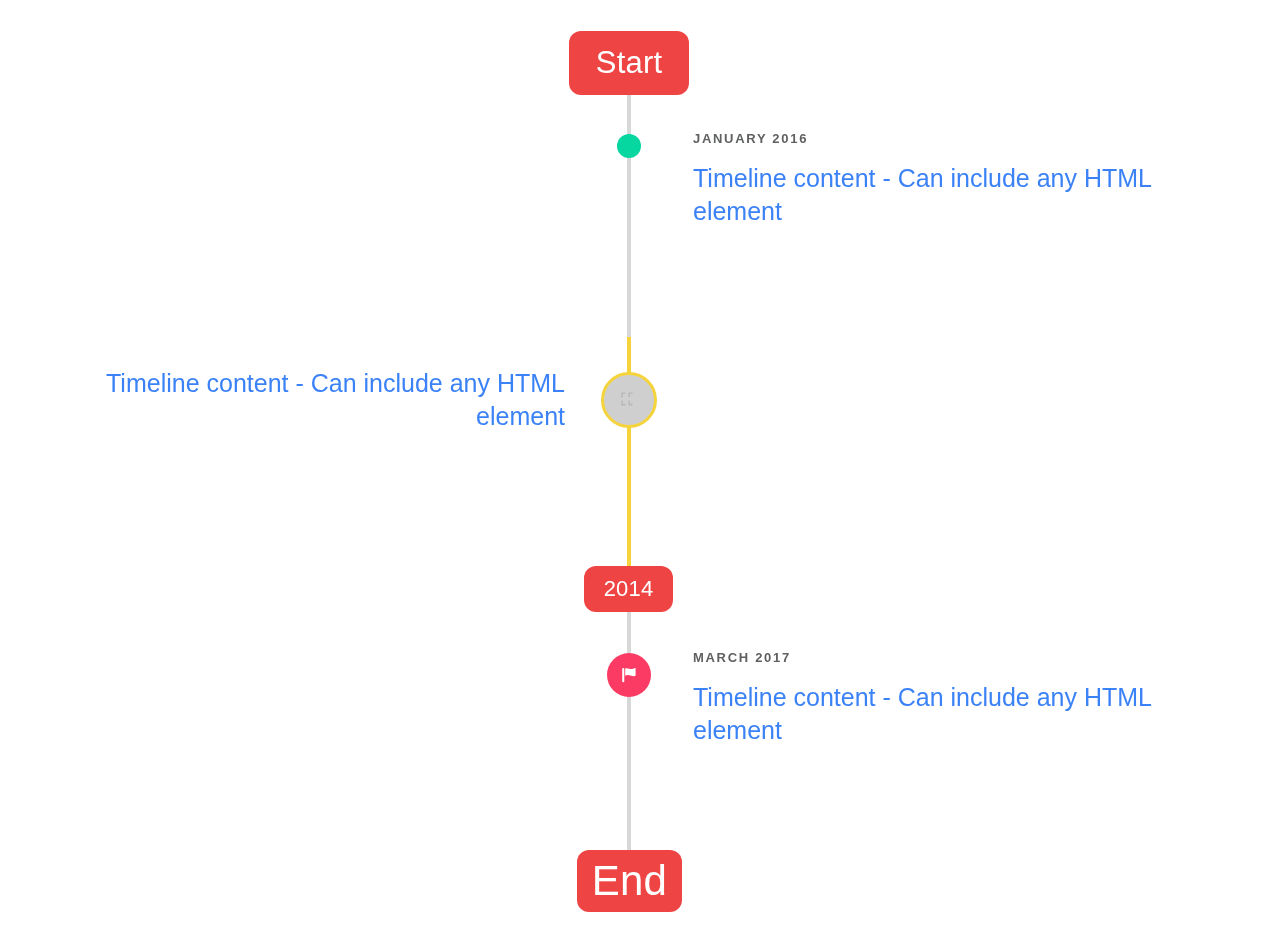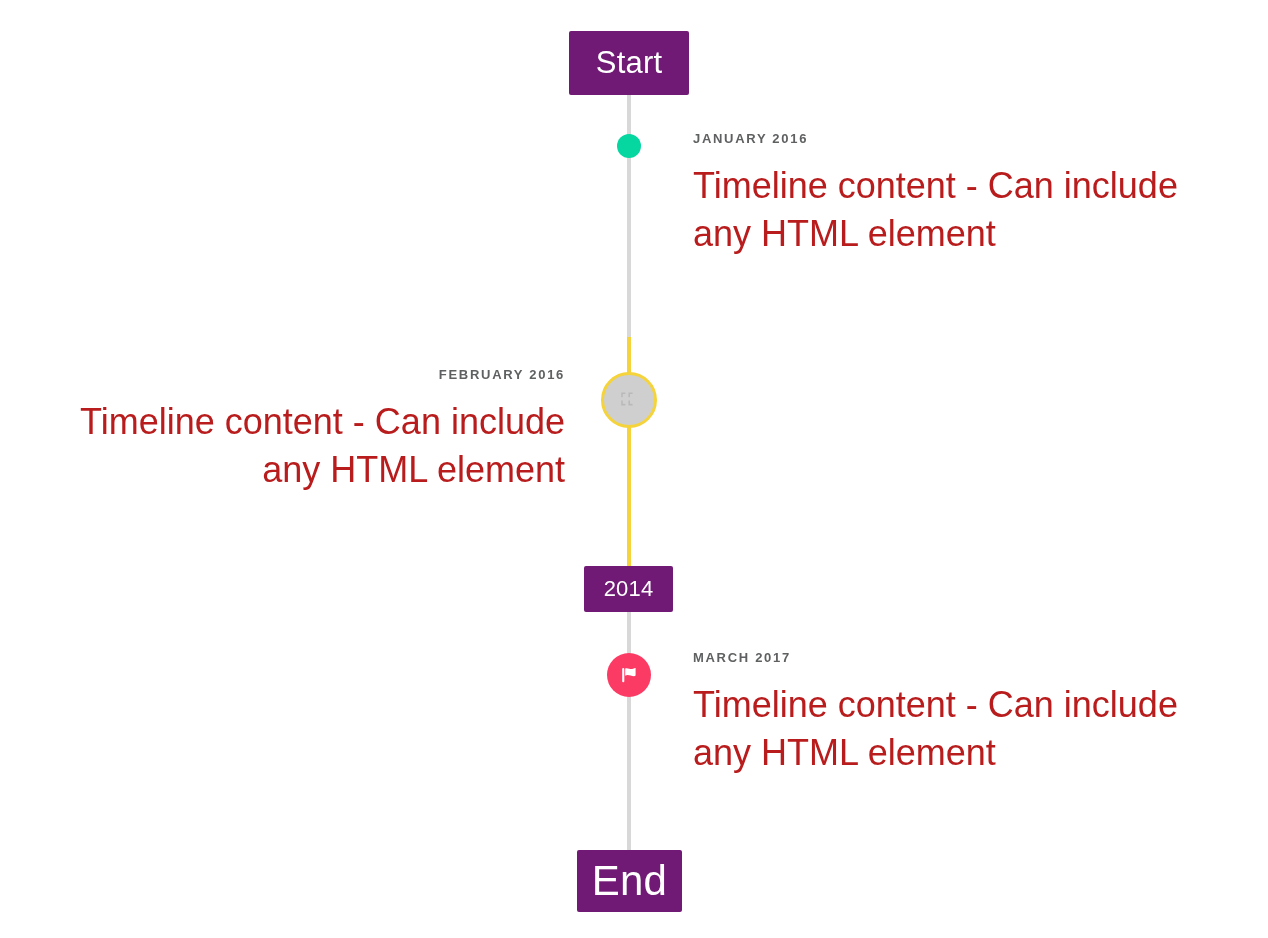--- a/index.html
+++ b/index.html
@@ -28,26 +28,26 @@
     width: 4px;
     z-index: 1;
   }
   .rail-gray-top    { top: 94px;  height: 243px; background: #d8d8d8; }
   .rail-yellow      { top: 337px; height: 235px; background: #f5d33b; }
   .rail-gray-bottom { top: 612px; height: 244px; background: #d8d8d8; }
 
   
   .badge {
     position: absolute;
-    background: #701a75;
+    background: #ef4444;
     color: #ffffff;
     display: flex;
     align-items: center;
     justify-content: center;
-    border-radius: 2px;
+    border-radius: 12px;
     z-index: 6;
     letter-spacing: 0.2px;
     font-weight: 400;
     box-sizing: border-box;
   }
   .badge-start {
     left: 569px; top: 31px;
     width: 120px; height: 64px;
     font-size: 31px;
   }
@@ -108,24 +108,24 @@
   .entry-date {
     font-size: 13px;
     font-weight: 700;
     letter-spacing: 1.7px;
     color: #5f6061;
     text-transform: uppercase;
     margin: 0 0 16px 0;
     white-space: nowrap;
   }
   .entry-body {
-    font-size: 36px;
+    font-size: 25px;
     font-weight: 400;
     line-height: 1.32;
-    color: #b91c1c;
+    color: #3b82f6;
     margin: 0;
   }
 
   .entry-jan { top: 131px; }
   .entry-feb { top: 367px; }
   .entry-mar { top: 650px; }
 </style>
 </head>
 <body>
 
@@ -147,21 +147,20 @@
     <svg class="broken-img-glyph" width="20" height="20" viewBox="0 0 20 20">
       <g fill="none" stroke="#8a8a8a" stroke-width="1.6" stroke-linecap="square">
         <path d="M3 3.2 L3 6.4 M3 3.2 L5.6 3.2"></path>
         <path d="M10.2 3.2 L10.2 6.4 M10.2 3.2 L12.8 3.2"></path>
         <path d="M3 11.4 L3 14.6 M3 14.6 L5.6 14.6"></path>
         <path d="M10.2 11.4 L10.2 14.6 M10.2 14.6 L12.8 14.6"></path>
       </g>
     </svg>
   </div>
   <div class="entry entry-left entry-feb">
-    <p class="entry-date">FEBRUARY 2016</p>
     <p class="entry-body">Timeline content - Can include any HTML element</p>
   </div>
 
   <div class="badge badge-year">2014</div>
 
   <div class="marker marker-flag">
     <svg class="flag-glyph" width="22" height="22" viewBox="0 0 22 22">
       <rect x="4.2" y="4.0" width="2.1" height="14.2" rx="1" fill="#ffffff"></rect>
       <path d="M7.2 4.6
                C 9.6 3.2, 12.4 6.0, 15.0 4.8

